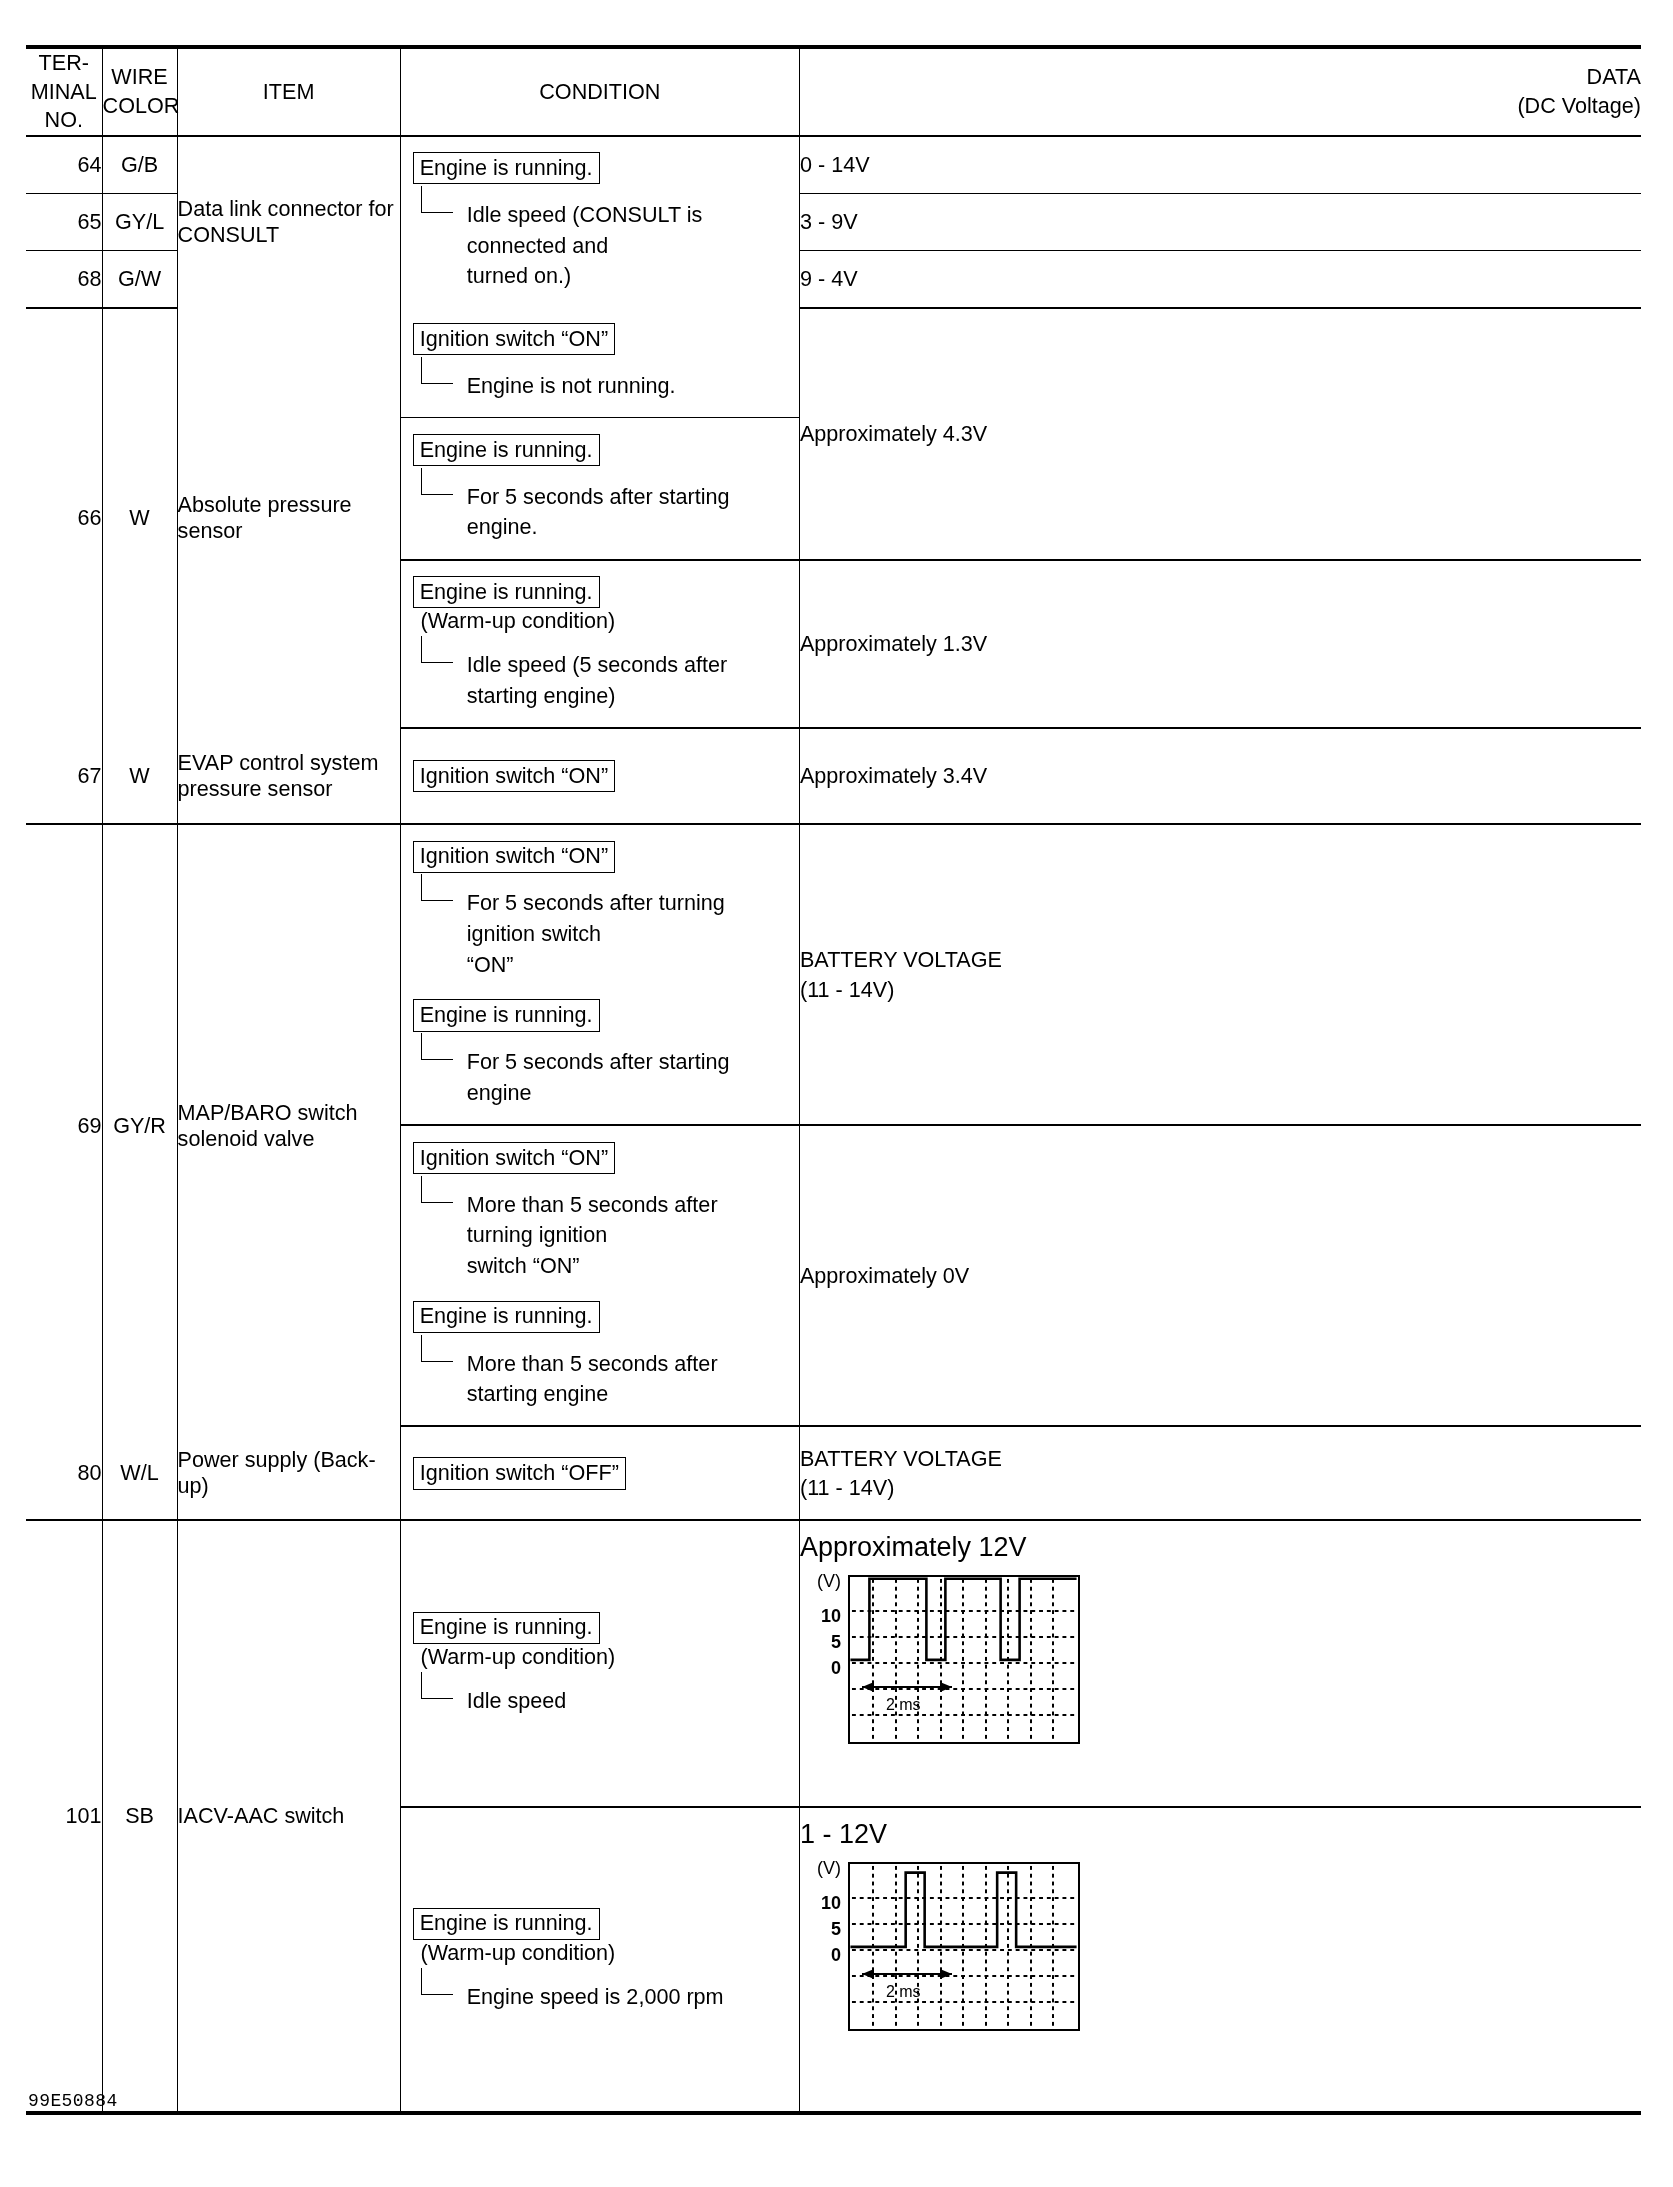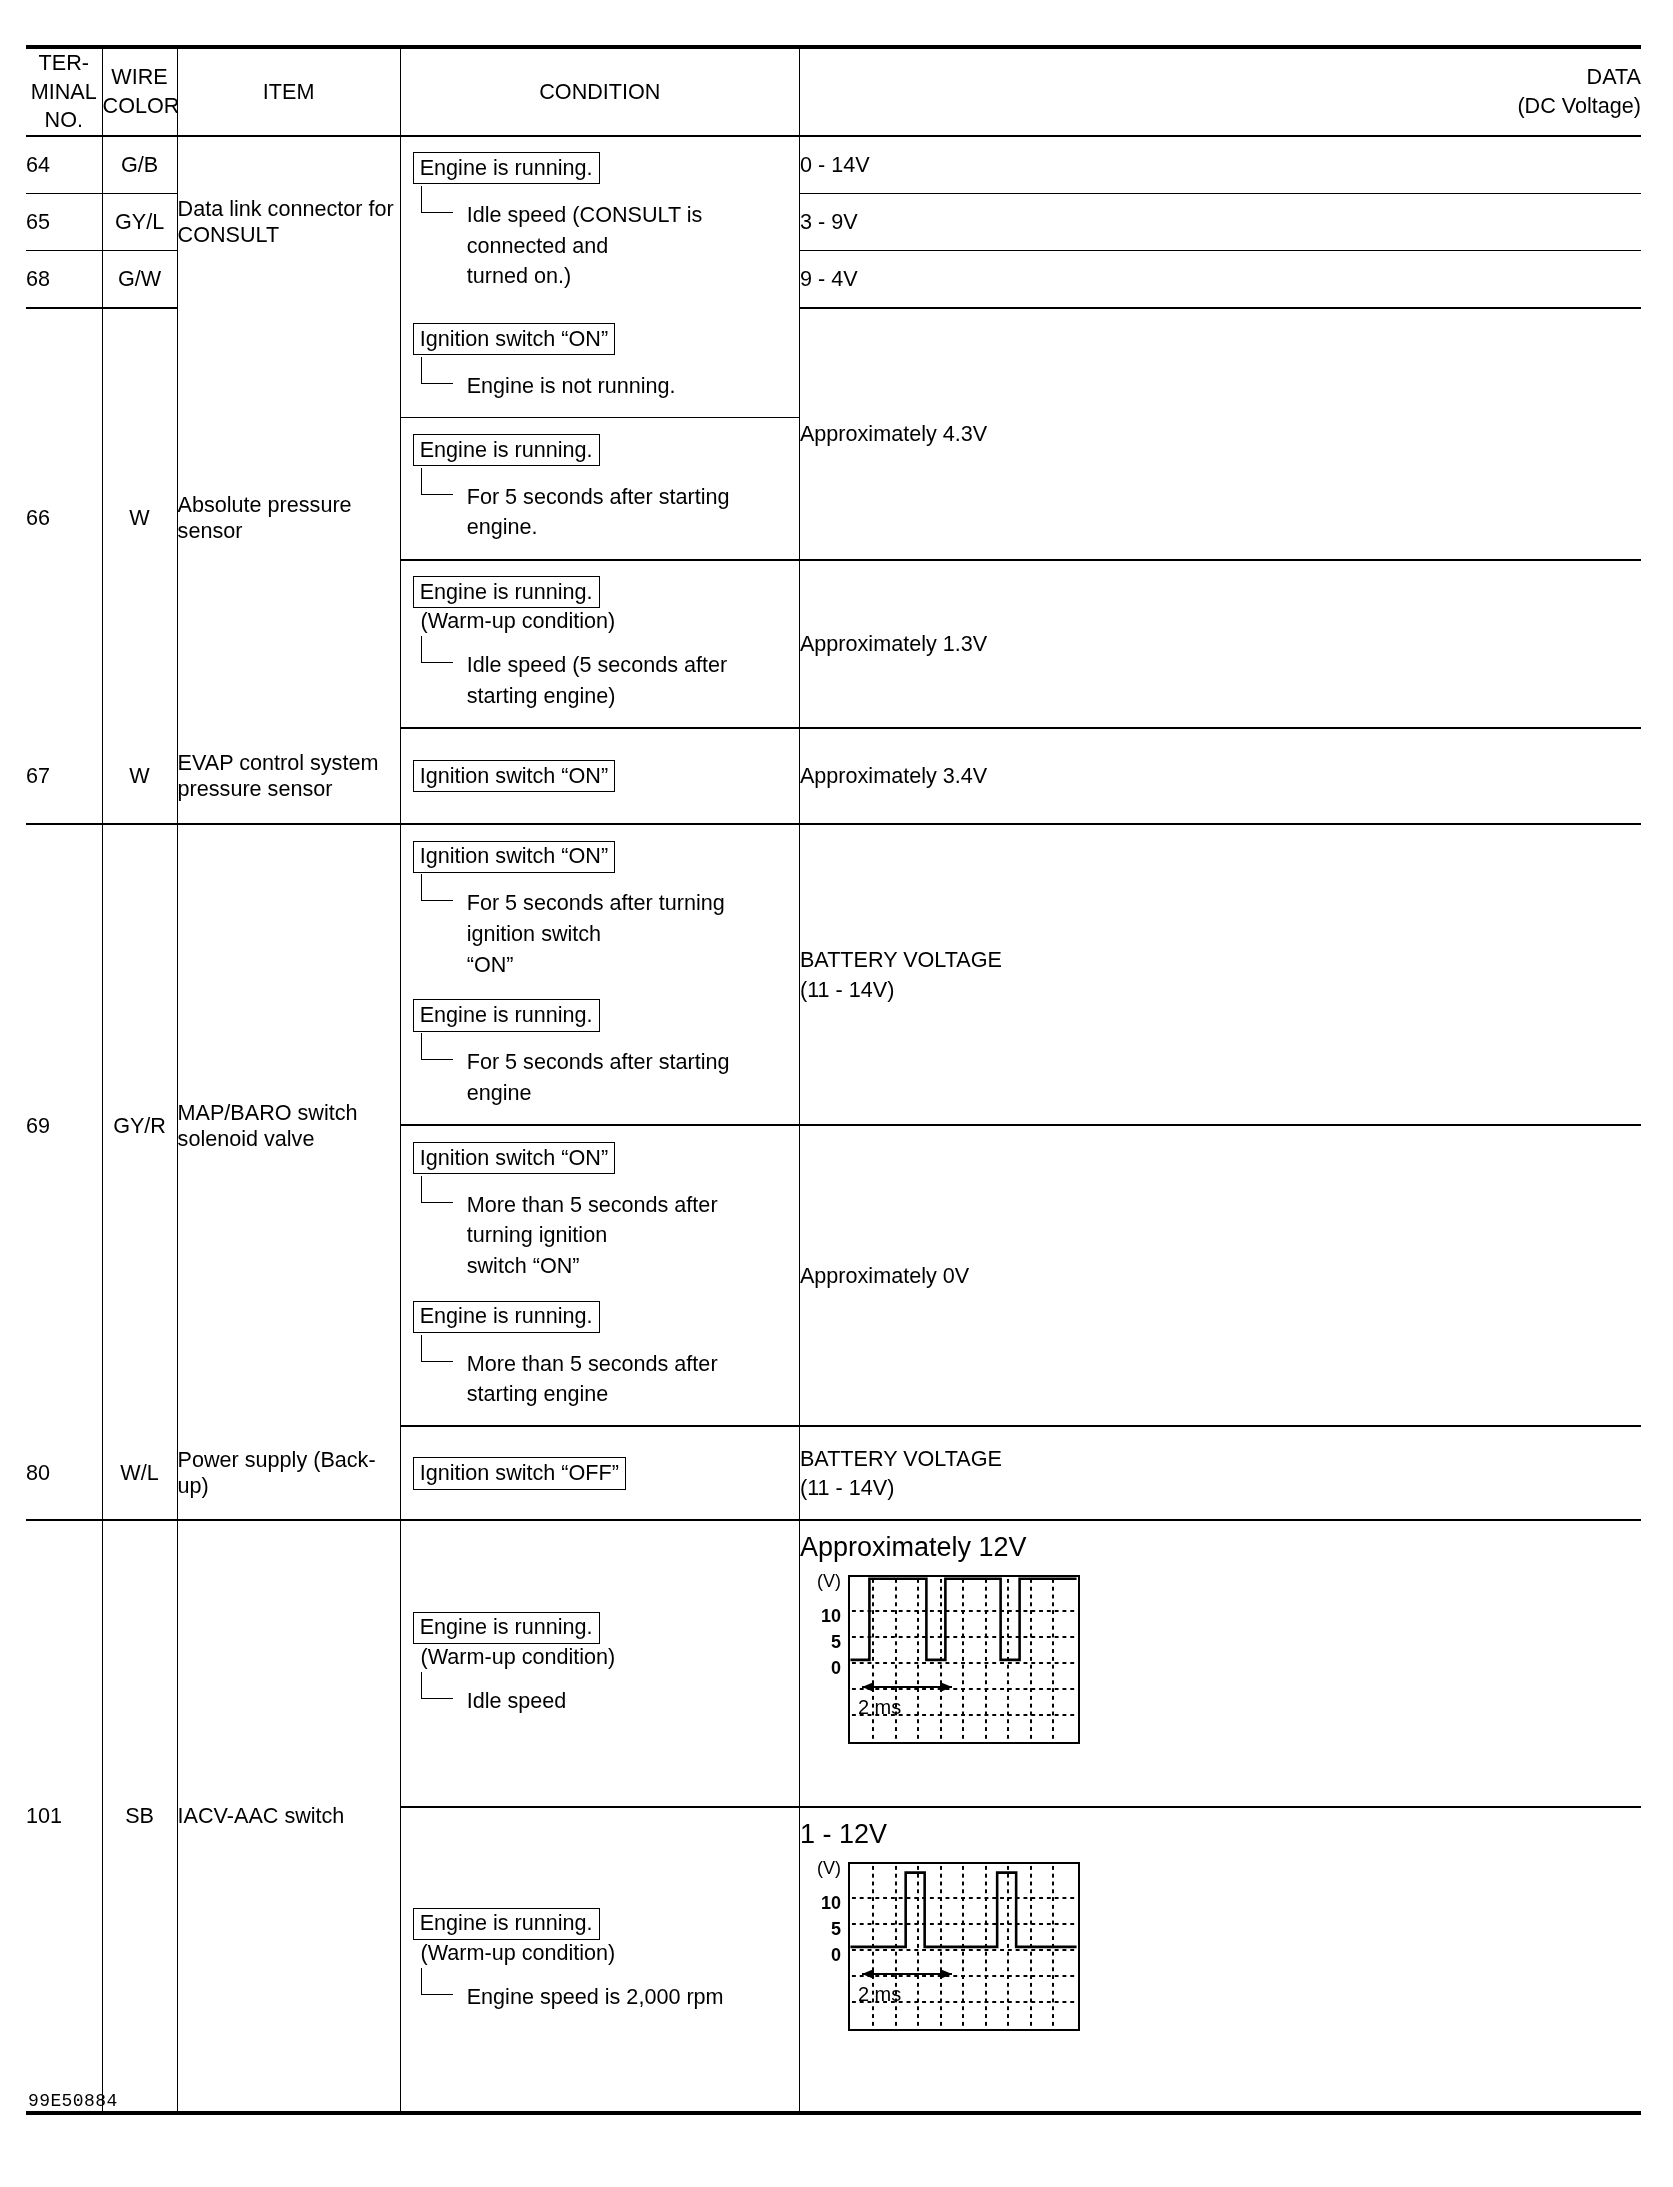--- a/index.html
+++ b/index.html
@@ -40,21 +40,21 @@
   }
 
   
   .hr-thick { border-top: 4.3px solid #000; }
   .hr-med   { border-top: 2.6px solid #000; }
   .hb-thick { border-bottom: 4.3px solid #000; }
   .hb-med   { border-bottom: 2.6px solid #000; }
   .hb-thin  { border-bottom: 1.7px solid #000; }
   .vr { border-right: 1.7px solid #000; }
 
-  .c-term  { width: 76px;  text-align: left; }
+  .c-term  { width: 76px;  text-align: right; }
   .c-wire  { width: 75px;  text-align: center; }
   .c-item  { width: 223px; text-align: left; padding-left: 12px; }
   .c-cond  { width: 399px; text-align: left; }
   .c-data  { width: 841px; text-align: left; padding-left: 12px; }
 
   .hdr { text-align: center; line-height: 1.32; padding: 14px 3.5px; }
   .hdr.c-item, .hdr.c-data { padding-left: 3.5px; }
   .datacell { padding: 12px 8.6px 12px 12px; line-height: 1.35; }
 
   
@@ -154,22 +154,22 @@
     content: "";
     position: absolute;
     top: -4.3px;
     border-top: 5.2px solid transparent;
     border-bottom: 5.2px solid transparent;
   }
   .tmark::before { left: 0;  border-right: 12px solid #000; }
   .tmark::after  { right: 0; border-left: 12px solid #000; }
   .tlabel {
     position: absolute;
-    left: 8px;
-    font-size: 20px;
+    left: 36px;
+    font-size: 16px;
     text-align: center;
   }
 
   #footer-code {
     position: absolute;
     left: 28px;
     top: 2091px;
     font-family: "Liberation Mono", monospace;
     font-size: 18px;
     letter-spacing: 0.4px;

